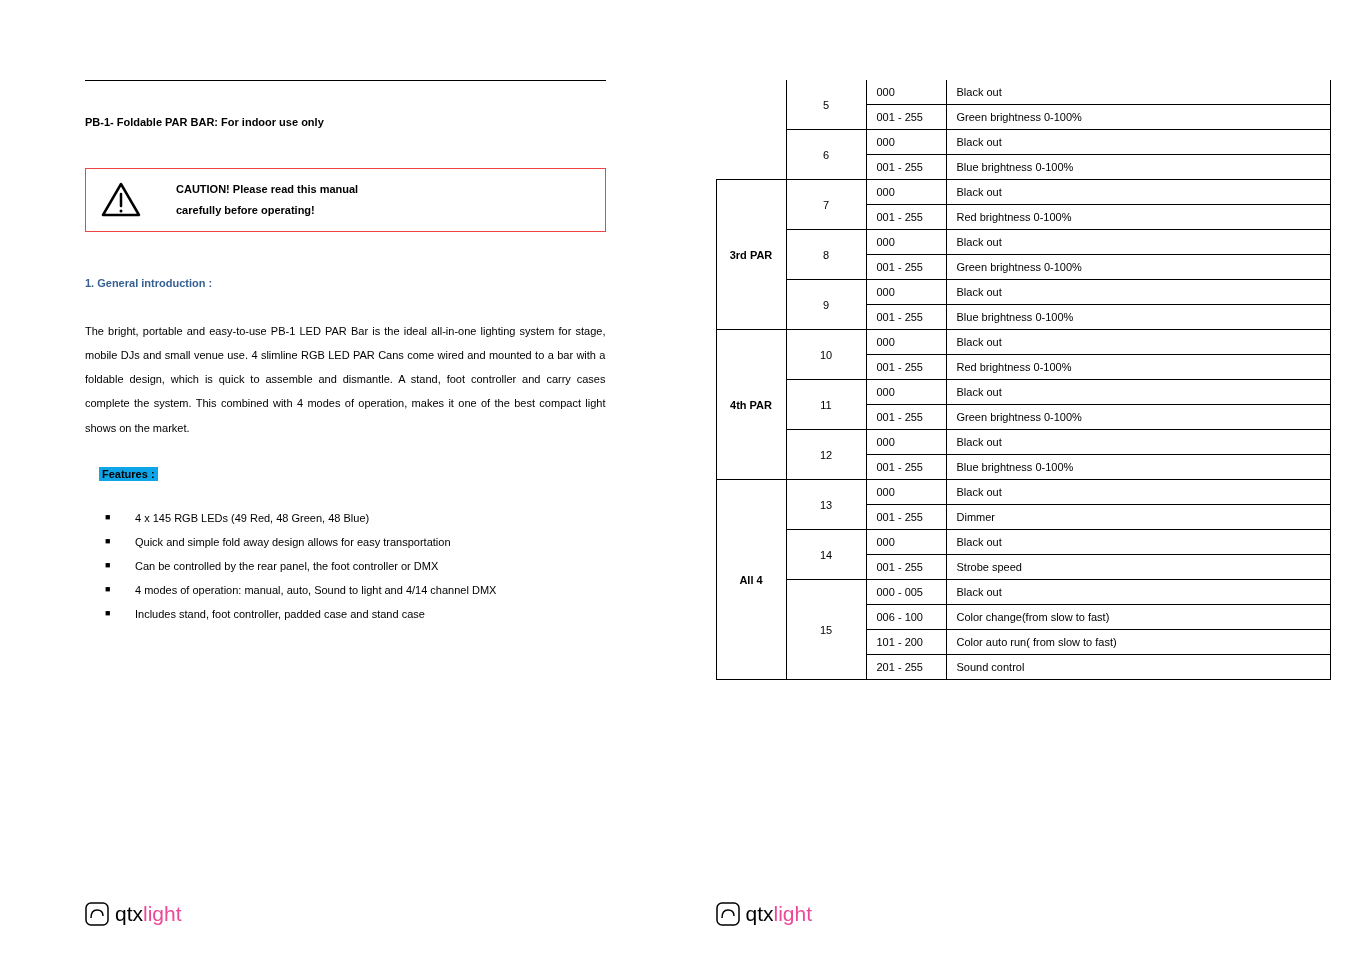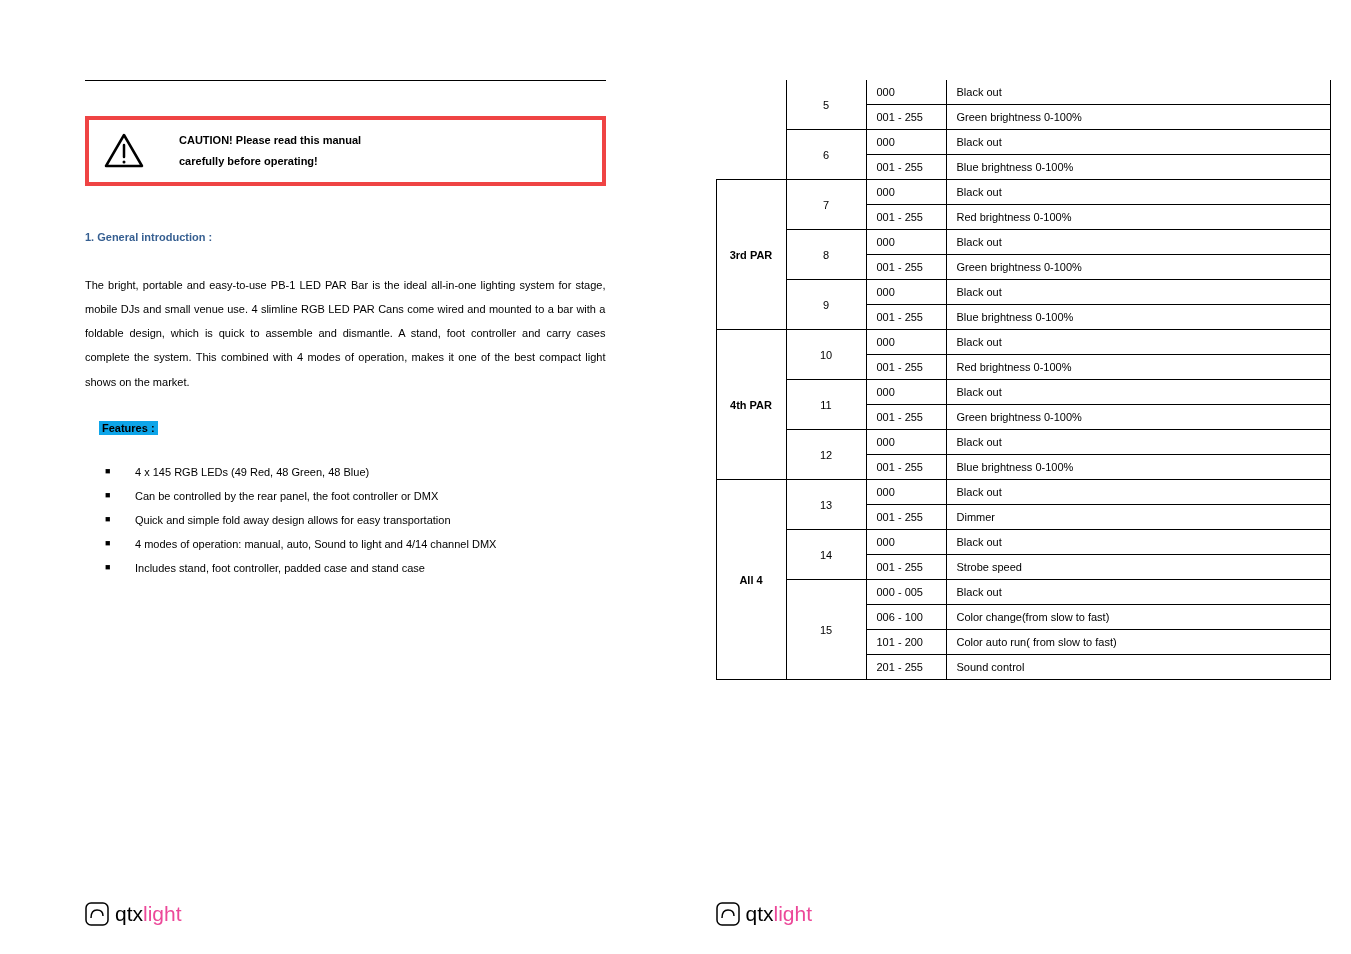--- a/index.html
+++ b/index.html
@@ -26,21 +26,21 @@
       border-top: 1px solid #000;
       margin-bottom: 35px;
     }
     .title {
       font-size: 11px;
       font-weight: bold;
       color: #000;
       margin-bottom: 40px;
     }
     .caution-box {
-      border: 4px solid #ef4444;
+      border: 1px solid #ef4444;
       padding: 10px 15px;
       margin-bottom: 45px;
       display: flex;
       align-items: center;
       gap: 35px;
     }
     .caution-icon {
       width: 40px;
       height: 35px;
     }
@@ -139,41 +139,42 @@
     }
     .dmx-table td.val-range {
       width: 80px;
     }
   </style>
 </head>
 <body>
 
 <div class="page page-left">
   <div class="hr-top"></div>
+  <div class="title">PB-1- Foldable PAR BAR: For indoor use only</div>
   
   <div class="caution-box">
     <svg class="caution-icon" viewBox="0 0 40 35">
       <path d="M20 2 L38 33 L2 33 Z" fill="none" stroke="#000" stroke-width="2.5" stroke-linejoin="round"></path>
       <line x1="20" y1="12" x2="20" y2="24" stroke="#000" stroke-width="2.5" stroke-linecap="round"></line>
       <circle cx="20" cy="29" r="1.5" fill="#000"></circle>
     </svg>
     <div class="caution-text">
       <div>CAUTION! Please read this manual</div>
       <div>carefully before operating!</div>
     </div>
   </div>
 
   <div class="section-heading">1.    General introduction :</div>
   <div class="intro-text">The bright, portable and easy-to-use PB-1 LED PAR Bar is the ideal all-in-one lighting system for stage, mobile DJs and small venue use. 4 slimline RGB LED PAR Cans come wired and mounted to a bar with a foldable design, which is quick to assemble and dismantle. A stand, foot controller and carry cases complete the system. This combined with 4 modes of operation, makes it one of the best compact light shows on the market.</div>
 
   <span class="features-label">Features :</span>
   <ul class="features-list">
     <li>4 x 145 RGB LEDs (49 Red, 48 Green, 48 Blue)</li>
+    <li>Quick and simple fold away design allows for easy transportation</li>
     <li>Can be controlled by the rear panel, the foot controller or DMX</li>
-    <li>Quick and simple fold away design allows for easy transportation</li>
     <li>4 modes of operation: manual, auto, Sound to light and 4/14 channel DMX</li>
     <li>Includes stand, foot controller, padded case and stand case</li>
   </ul>
 
   <div class="logo">
     <svg class="logo-icon" viewBox="0 0 24 24">
       <rect x="1" y="1" width="22" height="22" rx="5" fill="none" stroke="#000" stroke-width="1.5"></rect>
       <path d="M6 16 Q6 8 12 8 Q18 8 18 14" fill="none" stroke="#000" stroke-width="1.5"></path>
     </svg>
     <span class="logo-text"><span class="logo-qtx">qtx</span><span class="logo-light">light</span></span>

